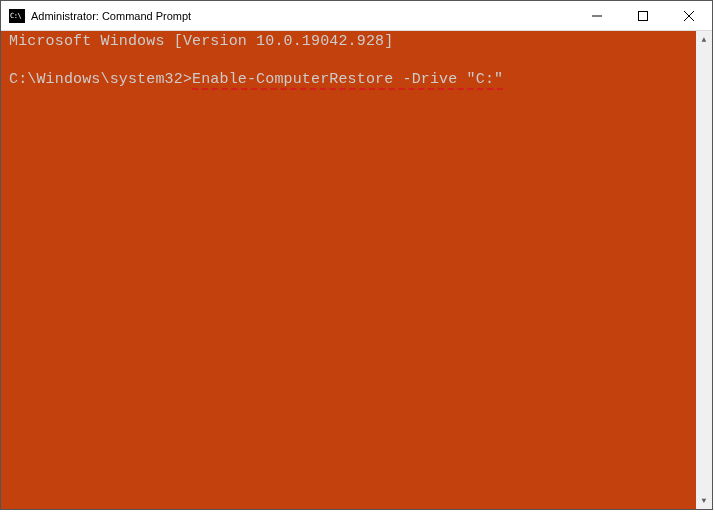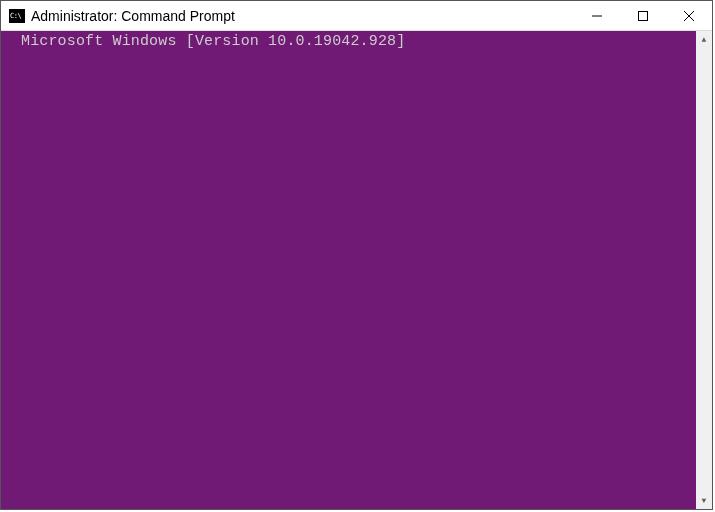--- a/index.html
+++ b/index.html
@@ -45,21 +45,21 @@
     }
     .titlebar-icon::after {
       content: "C:\\";
       color: #fff;
       font-size: 7px;
       font-family: Consolas, monospace;
       padding-left: 1px;
       letter-spacing: -0.5px;
     }
     .titlebar-text {
-      font-size: 14px;
+      font-size: 11px;
       color: #000;
       flex: 1;
     }
     .window-controls {
       display: flex;
       height: 100%;
     }
     .win-btn {
       width: 46px;
       height: 100%;
@@ -69,26 +69,26 @@
       color: #000;
       font-family: 'Segoe UI', sans-serif;
       cursor: pointer;
     }
     .win-btn svg {
       width: 10px;
       height: 10px;
     }
     .terminal {
       flex: 1;
-      background: #701a75;
+      background: #c2410c;
       color: #cccccc;
       font-family: 'Consolas', 'Courier New', monospace;
       font-size: 15px;
       line-height: 1.25;
-      padding: 2px 20px;
+      padding: 2px 8px;
       position: relative;
       overflow: hidden;
       white-space: nowrap;
       letter-spacing: 0.15px;
     }
     .scrollbar {
       position: absolute;
       right: 0;
       top: 0;
       bottom: 0;
@@ -156,19 +156,20 @@
         <svg viewBox="0 0 10 10">
             <line x1="0" y1="0" x2="10" y2="10" stroke="currentColor" stroke-width="1"></line>
             <line x1="10" y1="0" x2="0" y2="10" stroke="currentColor" stroke-width="1"></line>
           </svg>
       </div>
     </div>
   </div>
   <div class="terminal">
     <span class="line">Microsoft Windows [Version 10.0.19042.928]</span>
     <div class="blank-line"></div>
+    <span class="command-line"><span>C:\Windows\system32&gt;</span><span class="cmd-text"><span>Enable-ComputerRestore -Drive "C:"</span><span class="underline-dashed"></span></span></span>
     <div class="scrollbar">
       <div class="scroll-btn">▲</div>
       <div class="scroll-track"></div>
       <div class="scroll-btn">▼</div>
     </div>
   </div>
 </div>
 
 </body></html>

